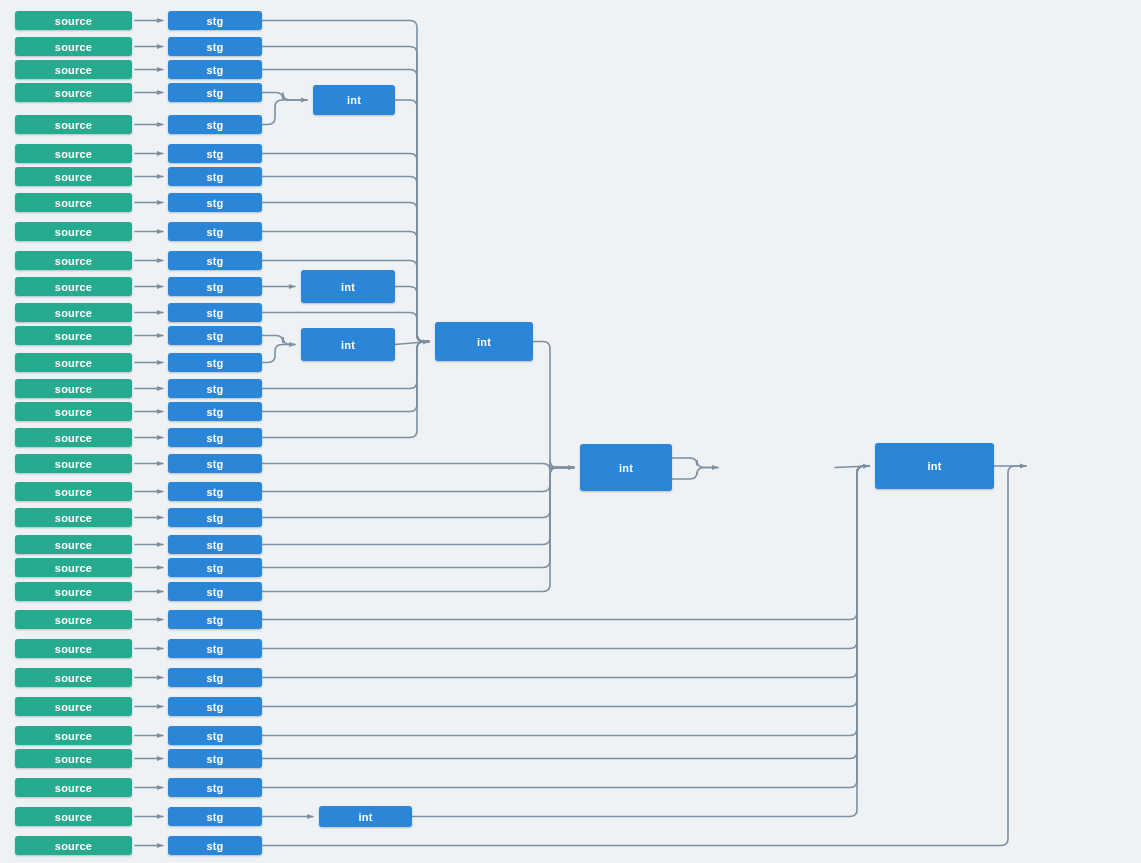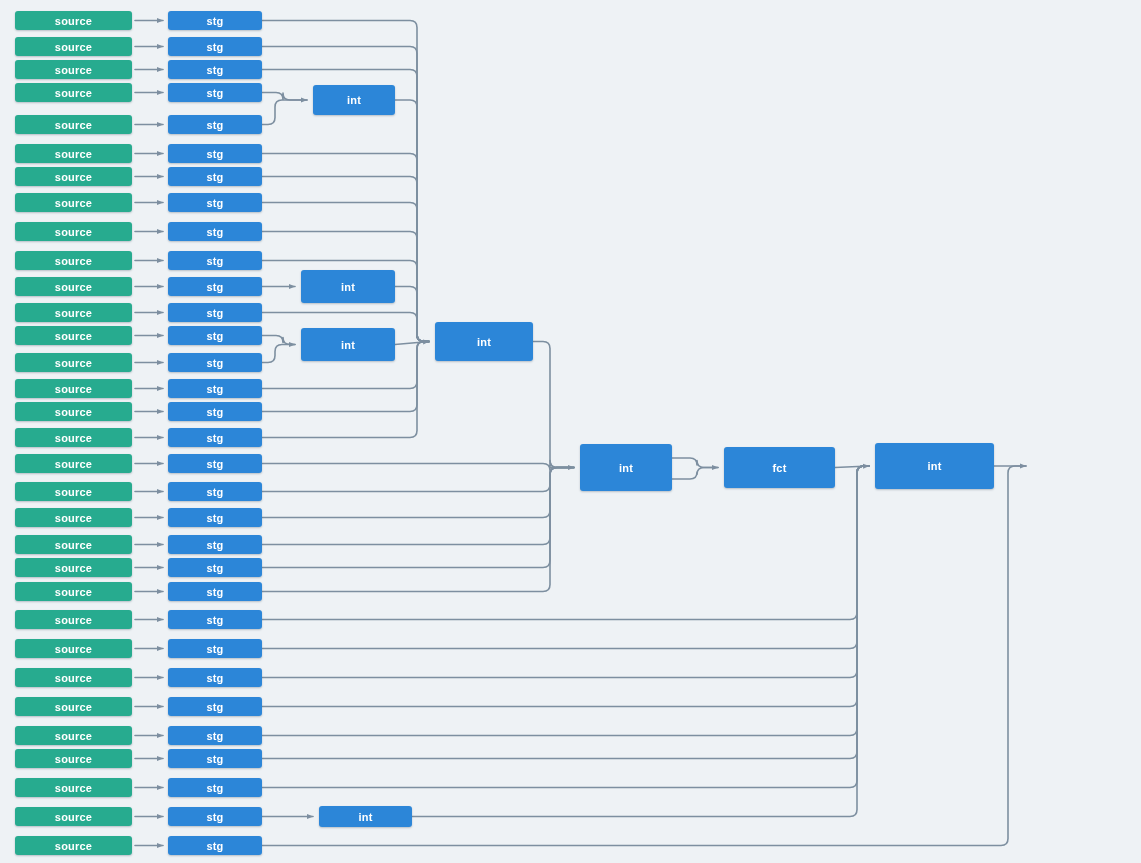--- a/index.html
+++ b/index.html
@@ -350,23 +350,20 @@
       </div>
       <div class="node int" style="left: 301px; top: 328px; width: 94px; height: 33px;">
         <span class="node-label">int</span>
       </div>
       <div class="node int" style="left: 435px; top: 322px; width: 98px; height: 39px;">
         <span class="node-label">int</span>
       </div>
       <div class="node int" style="left: 580px; top: 444px; width: 92px; height: 47px;">
         <span class="node-label">int</span>
       </div>
-      <div class="node fct" style="left: 724px; top: 447px; width: 111px; height: 41px;">
-        <span class="node-label">fct</span>
-      </div>
       <div class="node int" style="left: 875px; top: 443px; width: 119px; height: 46px;">
         <span class="node-label">int</span>
       </div>
       <div class="node int" style="left: 319px; top: 806px; width: 93px; height: 21px;">
         <span class="node-label">int</span>
       </div>
     </div>
 
 </div>
 

